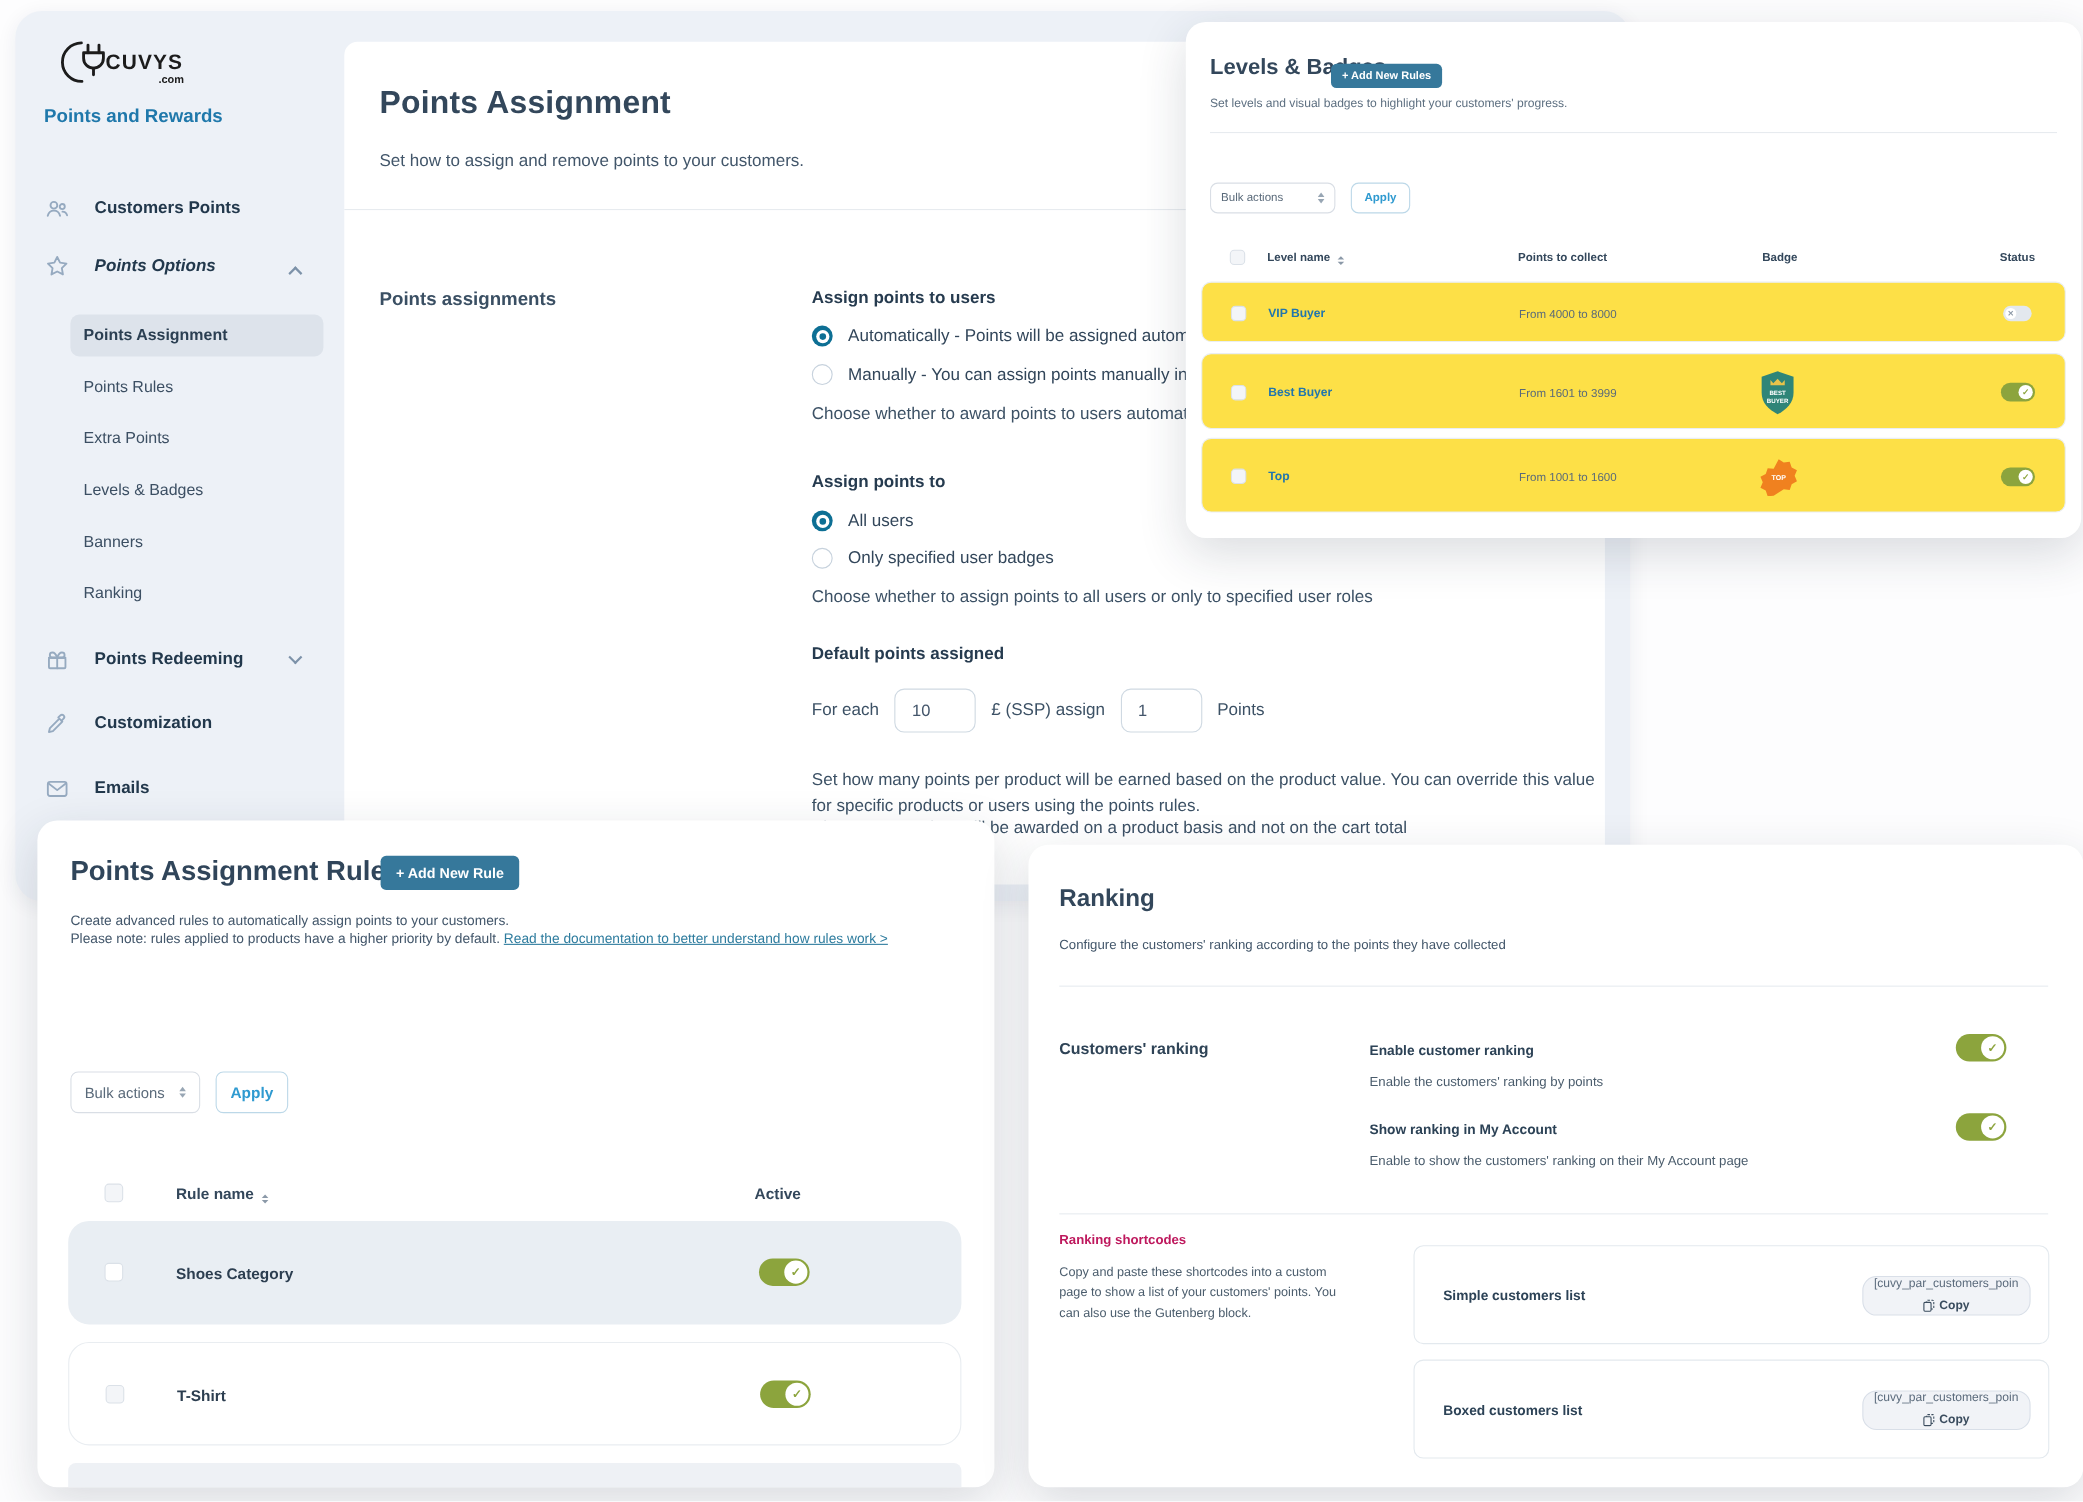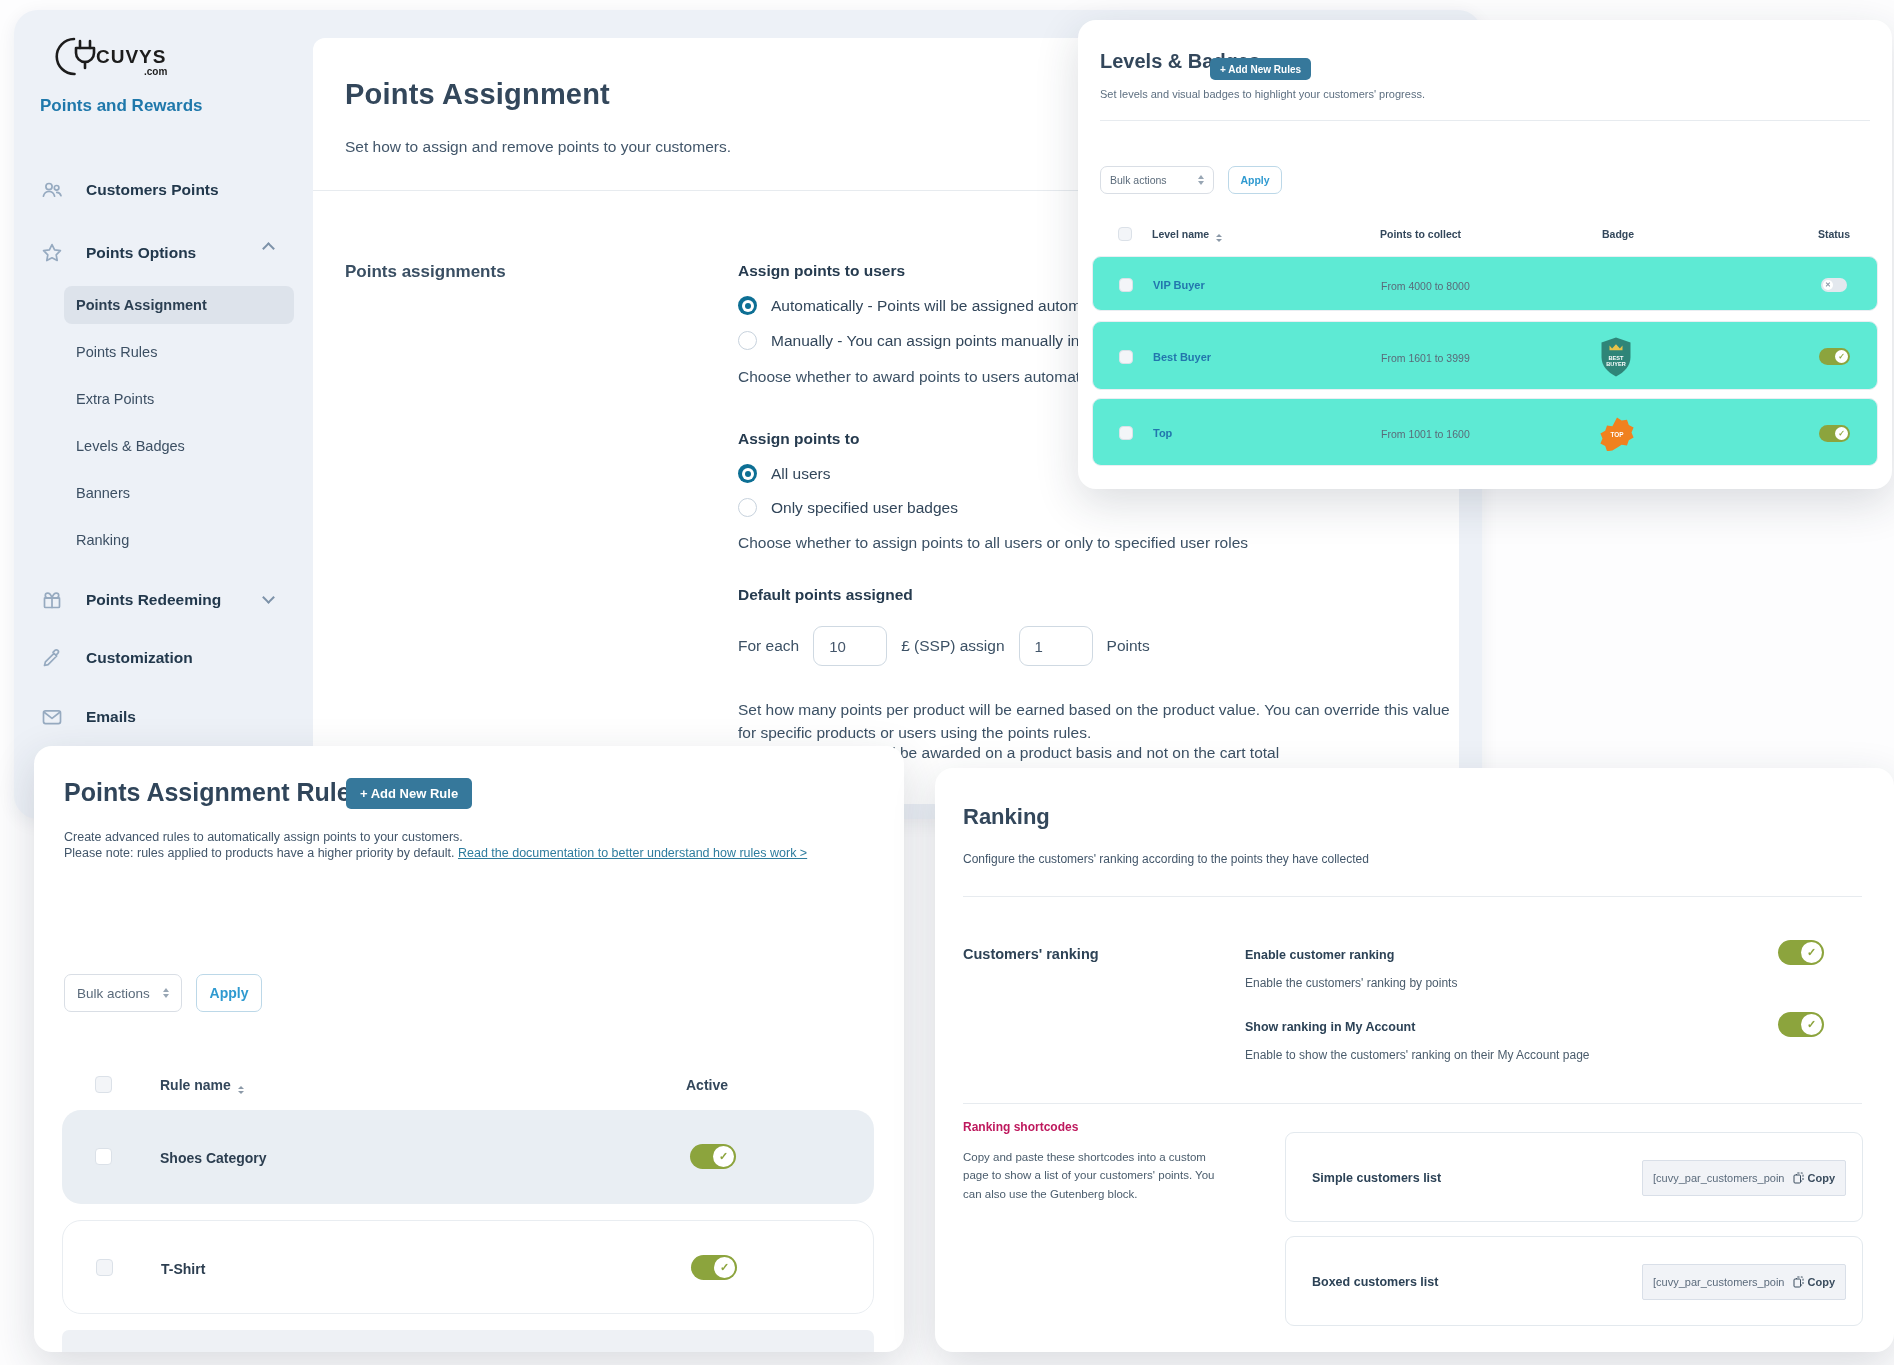--- a/index.html
+++ b/index.html
@@ -72,32 +72,32 @@
   .caret .u { border-bottom:4px solid #98a6b4; } .caret .d { border-top:4px solid #98a6b4; }
 
   .sort { display:inline-flex; flex-direction:column; gap:2px; margin-left:7px; vertical-align:1px; }
   .sort i { width:0; height:0; border-left:3px solid transparent; border-right:3px solid transparent; }
   .sort .u { border-bottom:3.5px solid #8b99a8; } .sort .d { border-top:3.5px solid #8b99a8; }
 
   
   .panel { position:absolute; background:#fff; border-radius:18px; box-shadow:0 14px 44px rgba(28,44,64,.16); }
 
   
-  .lvl-row { position:absolute; left:14px; width:786px; border:1px solid #eaeef2; border-radius:9px; background:#5eead4; }
+  .lvl-row { position:absolute; left:14px; width:786px; border:1px solid #eaeef2; border-radius:9px; background:#fde047; }
   .lvl-name { position:absolute; left:74px; font-size:11px; font-weight:bold; color:#2276ad; cursor:pointer; }
   .lvl-pts { position:absolute; left:302px; font-size:10.5px; color:#5a6a79; }
   .th { font-size:10.5px; font-weight:bold; color:#33475b; }
 
   
   .rule-row { position:absolute; left:28px; width:812px; height:94px; border-radius:19px; }
   .rule-name { position:absolute; left:126px; font-size:14px; font-weight:bold; color:#2c3e50; }
 
   .shortcode-box { position:absolute; left:310px; width:578px; height:90px; border:1px solid #e3e9ee; border-radius:9px; background:#fff;margin-left:40px; }
-  .code-pill { position:absolute; right:16px; top:27px; height:36px; background:#f1f3f7; border:1px solid #d9dfe8; border-radius:2px;
-               display:flex; align-items:center; padding:0 10px; gap:8px; }
+  .code-pill { position:absolute; right:16px; top:27px; height:36px; background:#f1f3f7; border:1px solid #d9dfe8; border-radius:13px;
+               display:flex; align-items:center; padding:0 10px; gap:8px;flex-direction:column; }
   .code-text { font-size:11px; color:#5b6b7c; }
   .copy-btn { display:flex; align-items:center; gap:4px; font-size:11px; font-weight:bold; color:#3a4c5e; cursor:pointer; }
 
   .link { color:#2e7c9e; text-decoration:underline; cursor:pointer; }
 </style>
 </head>
 <body>
 
 <div id="canvas">
 
@@ -121,21 +121,21 @@
         <svg viewBox="0 0 24 24">
             <circle cx="9" cy="8.6" r="3.1"></circle>
             <circle cx="16.6" cy="9.8" r="2.3"></circle>
             <path d="M3.4 18.2c.8-3.1 3-4.7 5.6-4.7s4.8 1.6 5.6 4.7"></path>
             <path d="M16.8 14.4c2 0 3.6 1.3 4.2 3.3"></path>
           </svg>
       </span>
       <span class="lbl">Customers Points</span>
     </div>
 
-    <div class="nav-item" style="top:228px;">
+    <div class="nav-item" style="top:217px;font-style:italic;">
       <span class="nav-icon">
         <svg viewBox="0 0 24 24">
             <path d="M12 3.6l2.6 5.2 5.8.9-4.2 4.1 1 5.7-5.2-2.7-5.2 2.7 1-5.7-4.2-4.1 5.8-.9z"></path>
           </svg>
       </span>
       <span class="lbl">Points Options</span>
     </div>
     <span class="chev up" style="left:250px; top:234px;"></span>
 
     <div class="active-pill"></div>

